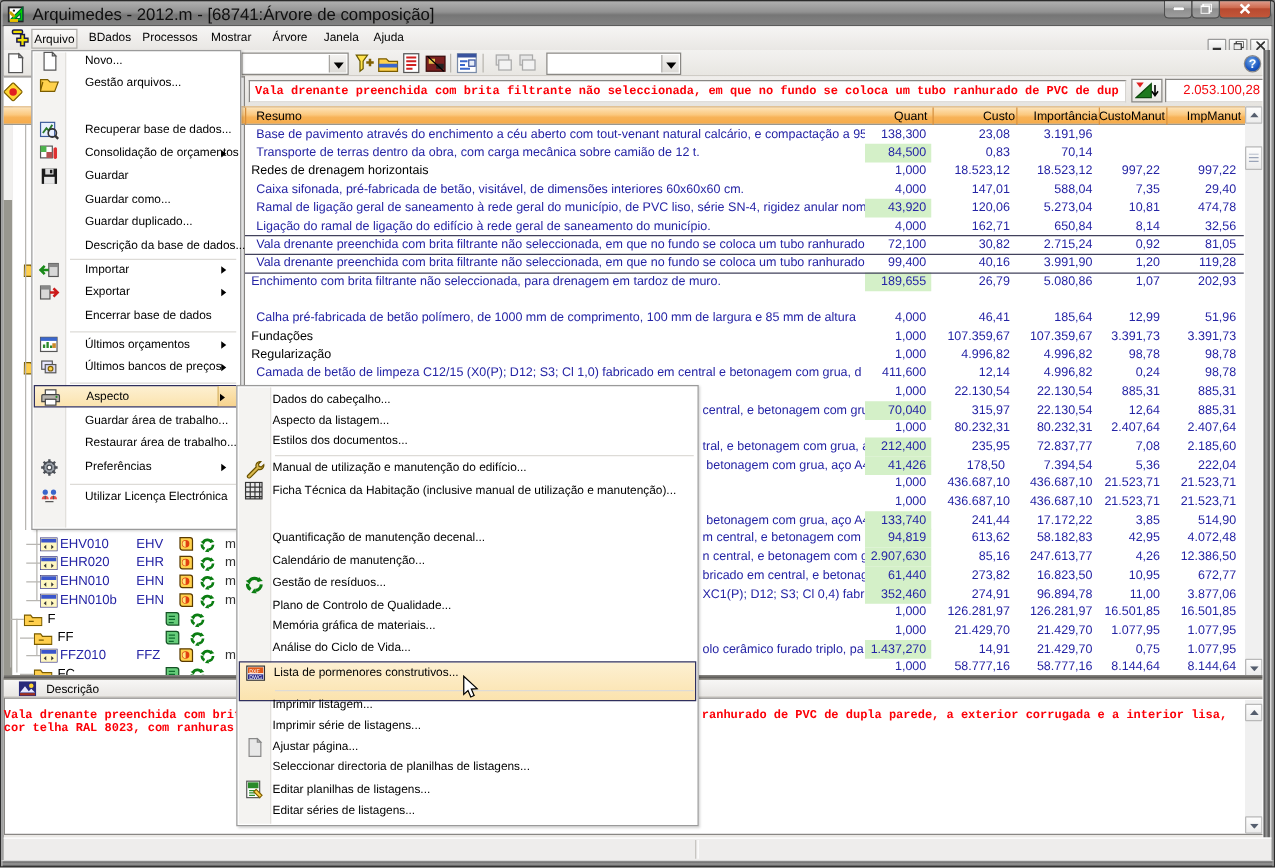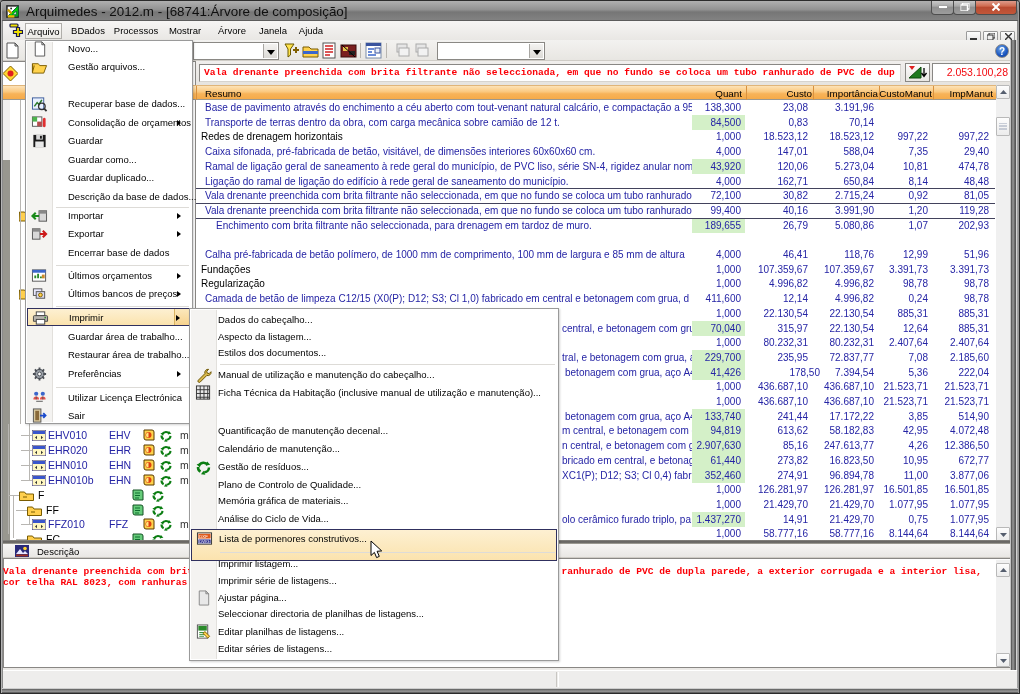--- a/index.html
+++ b/index.html
@@ -458,52 +458,52 @@
       <span class="n" style="right:122px">5.273,04</span>
       <span class="n" style="right:68px">10,81</span>
       <span class="n" style="right:7px">474,78</span>
     </div>
 <div class="tr tri" style="top:73.5px">
       <span class="d" style="left:9px;width:487px">Ligação do ramal de ligação do edifício à rede geral de saneamento do município.</span>
       <span class="n" style="right:255px">4,000</span>
       <span class="n" style="right:188px">162,71</span>
       <span class="n" style="right:122px">650,84</span>
       <span class="n" style="right:68px">8,14</span>
-      <span class="n" style="right:7px">48,48</span>
+      <span class="n" style="right:7px">32,56</span>
     </div>
 <div class="tr tri" style="top:88.2px">
       <span class="d" style="left:9px;width:487px">Vala drenante preenchida com brita filtrante não seleccionada, em que no fundo se coloca um tubo ranhurado</span>
       <span class="n" style="right:255px">72,100</span>
       <span class="n" style="right:188px">30,82</span>
       <span class="n" style="right:122px">2.715,24</span>
       <span class="n" style="right:68px">0,92</span>
       <span class="n" style="right:7px">81,05</span>
     </div>
 <div class="tr tri" style="top:102.9px">
       <span class="d" style="left:9px;width:487px">Vala drenante preenchida com brita filtrante não seleccionada, em que no fundo se coloca um tubo ranhurado</span>
       <span class="n" style="right:255px">99,400</span>
       <span class="n" style="right:188px">40,16</span>
       <span class="n" style="right:122px">3.991,90</span>
       <span class="n" style="right:68px">1,20</span>
       <span class="n" style="right:7px">119,28</span>
     </div>
 <div class="tr tri" style="top:117.6px">
-      <span class="d" style="left:20px;width:487px">Enchimento com brita filtrante não seleccionada, para drenagem em tardoz de muro.</span>
+      <span class="d" style="left:5px;width:487px">Enchimento com brita filtrante não seleccionada, para drenagem em tardoz de muro.</span>
       <span class="g"></span>
       <span class="n" style="right:255px">189,655</span>
       <span class="n" style="right:188px">26,79</span>
       <span class="n" style="right:122px">5.080,86</span>
       <span class="n" style="right:68px">1,07</span>
       <span class="n" style="right:7px">202,93</span>
     </div>
 <div class="tr tri" style="top:147.0px">
       <span class="d" style="left:9px;width:487px">Calha pré-fabricada de betão polímero, de 1000 mm de comprimento, 100 mm de largura e 85 mm de altura</span>
       <span class="n" style="right:255px">4,000</span>
       <span class="n" style="right:188px">46,41</span>
-      <span class="n" style="right:122px">118,76</span>
+      <span class="n" style="right:122px">185,64</span>
       <span class="n" style="right:68px">12,99</span>
       <span class="n" style="right:7px">51,96</span>
     </div>
 <div class="tr trc" style="top:161.7px">
       <span class="d" style="left:5px;width:491px">Fundações</span>
       <span class="n" style="right:255px">1,000</span>
       <span class="n" style="right:188px">107.359,67</span>
       <span class="n" style="right:122px">107.359,67</span>
       <span class="n" style="right:68px">3.391,73</span>
       <span class="n" style="right:7px">3.391,73</span>
@@ -543,31 +543,31 @@
 <div class="tr trc" style="top:235.2px">
       <span class="n" style="right:255px">1,000</span>
       <span class="n" style="right:188px">80.232,31</span>
       <span class="n" style="right:122px">80.232,31</span>
       <span class="n" style="right:68px">2.407,64</span>
       <span class="n" style="right:7px">2.407,64</span>
     </div>
 <div class="tr tri" style="top:249.9px">
       <span class="d" style="left:366px;width:130px">tral, e betonagem com grua, a</span>
       <span class="g"></span>
-      <span class="n" style="right:255px">229,700</span>
+      <span class="n" style="right:255px">212,400</span>
       <span class="n" style="right:188px">235,95</span>
       <span class="n" style="right:122px">72.837,77</span>
       <span class="n" style="right:68px">7,08</span>
       <span class="n" style="right:7px">2.185,60</span>
     </div>
 <div class="tr tri" style="top:264.6px">
       <span class="d" style="left:369px;width:127px">betonagem com grua, aço A4</span>
       <span class="g"></span>
       <span class="n" style="right:255px">41,426</span>
-      <span class="n" style="right:176px">178,50</span>
+      <span class="n" style="right:192px">178,50</span>
       <span class="n" style="right:122px">7.394,54</span>
       <span class="n" style="right:68px">5,36</span>
       <span class="n" style="right:7px">222,04</span>
     </div>
 <div class="tr trc" style="top:279.3px">
       <span class="n" style="right:255px">1,000</span>
       <span class="n" style="right:188px">436.687,10</span>
       <span class="n" style="right:122px">436.687,10</span>
       <span class="n" style="right:68px">21.523,71</span>
       <span class="n" style="right:7px">21.523,71</span>
@@ -775,21 +775,21 @@
         <rect x="1" y="2" width="14" height="12" fill="#fff" stroke="#555"></rect>
         <rect x="1" y="2" width="14" height="3" fill="#3a66cc"></rect>
         <path d="M3 11 h2 v-3 h-2 z M6 11 h2 v-5 h-2 z M9 11 h2 v-2 h-2 z" fill="#2a8a2a"></path>
         <rect x="11" y="7" width="3" height="4" fill="#cc8a2a"></rect>
       </svg><span class="arr"></span></div>
 <div class="it" style="top:244.4px"><span style="position:absolute;left:41px;top:0">Últimos bancos de preços</span><svg class="mico" viewBox="0 0 17 17">
         <rect x="2" y="3" width="9" height="7" fill="#e8e8ff" stroke="#555"></rect>
         <rect x="5" y="6" width="9" height="7" fill="#d8d8f0" stroke="#555"></rect>
         <circle cx="9.5" cy="9.5" r="2" fill="#ffd24d" stroke="#806000"></circle>
       </svg><span class="arr"></span></div>
-<div class="it hl" style="top:266.9px"><span style="position:absolute;left:41px;top:0">Imprimir</span><svg class="mico" viewBox="0 0 17 17">
+<div class="it hl" style="top:266.9px"><span style="position:absolute;left:41px;top:0">Aspecto</span><svg class="mico" viewBox="0 0 17 17">
         <rect x="4" y="2" width="9" height="4" fill="#fff" stroke="#444"></rect>
         <path d="M2 6 h13 a1 1 0 0 1 1 1 v5 h-15 v-5 a1 1 0 0 1 1 -1 z" fill="#b8b4ae" stroke="#444"></path>
         <rect x="4" y="10" width="9" height="5" fill="#fff" stroke="#444"></rect>
         <circle cx="13.5" cy="8" r="0.9" fill="#2a8a2a"></circle>
       </svg><span style="position:absolute;right:1px;top:0px;width:15px;height:16px;background:linear-gradient(#fbe8bc,#f7d38e);border-left:1px solid #d8b261"></span><span class="arr"></span></div>
 <div class="it" style="top:287.2px">
       <span style="position:absolute;left:41px;top:0">Guardar área de trabalho...</span>
     </div>
 <div class="it" style="top:305.2px">
       <span style="position:absolute;left:41px;top:0">Restaurar área de trabalho...</span>
@@ -803,46 +803,38 @@
       </svg><span class="arr"></span></div>
 <div class="it" style="top:347.9px">
       <span style="position:absolute;left:41px;top:0">Utilizar Licença Electrónica</span>
       <svg class="mico" viewBox="0 0 17 17">
         <circle cx="5" cy="4" r="2.2" fill="#3a66cc"></circle>
         <circle cx="12" cy="4" r="2.2" fill="#3a66cc"></circle>
         <path d="M2 10 a3 3 0 0 1 6 0 z M9 10 a3 3 0 0 1 6 0 z" fill="#e8524d"></path>
         <path d="M5 7 v3 M12 7 v3 M5 12 h7" stroke="#555"></path>
       </svg>
     </div>
-<div class="it" style="top:366.0px">
-      <span style="position:absolute;left:41px;top:0">Sair</span>
-      <svg class="mico" viewBox="0 0 17 17">
-        <rect x="2" y="1" width="8" height="14" fill="#d8c8a0" stroke="#555"></rect>
-        <rect x="4" y="3" width="4" height="10" fill="#8a6a3a"></rect>
-        <path d="M9 8 h6 m-2.5 -2.5 l2.5 2.5 l-2.5 2.5" stroke="#1a4acc" stroke-width="1.8" fill="none"></path>
-      </svg>
-    </div>
 <div class="sepln" style="top:165.5px"></div>
 <div class="sepln" style="top:223.5px"></div>
 <div class="sepln" style="top:264.5px"></div>
 <div class="sepln" style="top:345.5px"></div>
 </div>
 <div class="menu abs" style="left:189px;top:308px;width:370px;height:353px">
     <div class="gut"></div>
 <div class="it" style="top:2.1px;height:17px;line-height:17px">
       <span style="position:absolute;left:27px;top:0">Dados do cabeçalho...</span>
     </div>
 <div class="it" style="top:18.5px;height:17px;line-height:17px">
       <span style="position:absolute;left:27px;top:0">Aspecto da listagem...</span>
     </div>
 <div class="it" style="top:35.0px;height:17px;line-height:17px">
       <span style="position:absolute;left:27px;top:0">Estilos dos documentos...</span>
     </div>
 <div class="it" style="top:57.2px;height:17px;line-height:17px">
-      <span style="position:absolute;left:27px;top:0">Manual de utilização e manutenção do cabeçalho...</span>
+      <span style="position:absolute;left:27px;top:0">Manual de utilização e manutenção do edifício...</span>
       <svg class="mico" viewBox="0 0 17 17">
         <path d="M3 14 L10 7 a3.5 3.5 0 0 1 4 -4.5 l-2 2 l0.5 2 l2 0.5 l2 -2 a3.5 3.5 0 0 1 -4.5 4 L5 16 a1.4 1.4 0 0 1 -2 -2 z" fill="#d8b84d" stroke="#6a5200"></path>
       </svg>
     </div>
 <div class="it" style="top:75.3px;height:17px;line-height:17px">
       <span style="position:absolute;left:27px;top:0">Ficha Técnica da Habitação (inclusive manual de utilização e manutenção)...</span>
       <svg class="mico" viewBox="0 0 17 17">
         <rect x="1" y="1" width="14" height="14" fill="#e8e8e8" stroke="#333"></rect>
         <path d="M1 5 h14 M1 9 h14 M1 13 h14 M5 1 v14 M9 1 v14 M13 1 v14" stroke="#333"></path>
       </svg>

